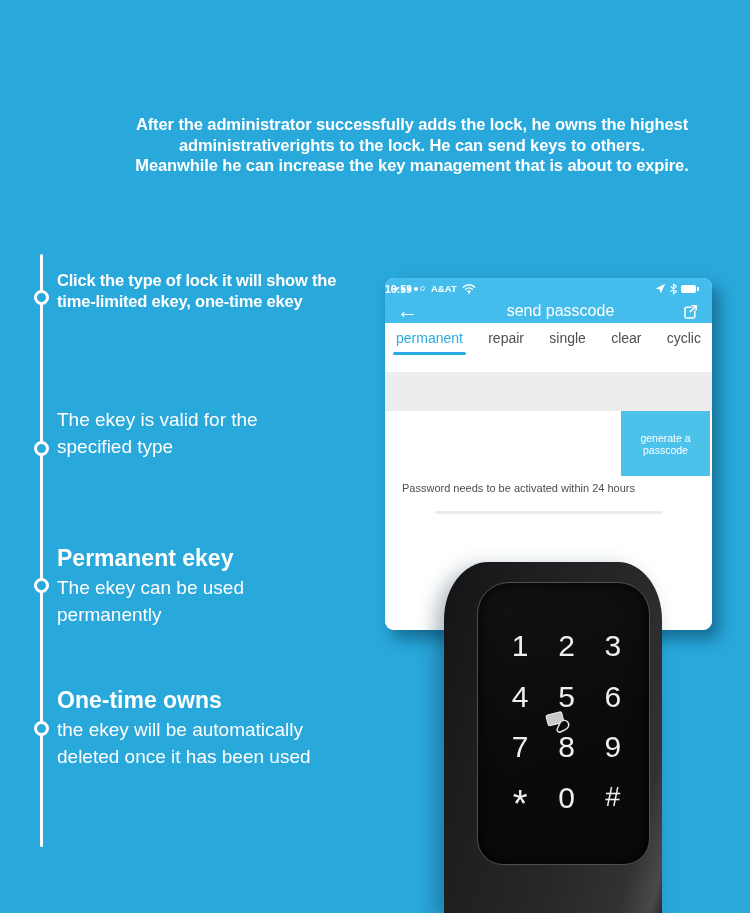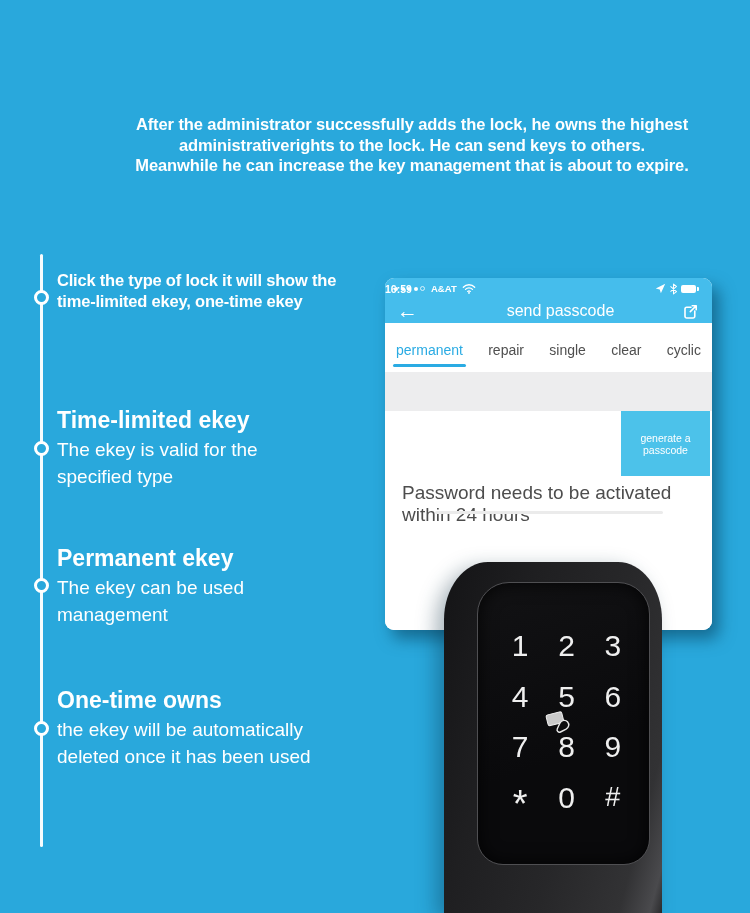--- a/index.html
+++ b/index.html
@@ -38,31 +38,31 @@
   .ph-time{position:absolute;left:0;right:12px;text-align:left;font-size:10.5px;font-weight:600;}
   .st-right{margin-left:auto;display:flex;align-items:center;gap:3px;position:relative;z-index:1;}
   .battery{width:15px;height:8px;background:#fff;border-radius:2px;position:relative;}
   .battery::after{content:"";position:absolute;right:-3px;top:2px;width:2px;height:4px;background:#fff;border-radius:0 1px 1px 0;}
   .ph-nav{height:28px;display:flex;align-items:center;padding:0 12px;position:relative;}
   .back-btn{font-size:21px;line-height:20px;cursor:pointer;}
   .nav-title{position:absolute;left:0;right:16px;text-align:center;font-size:16px;font-weight:400;margin-left:40px;}
   .share-btn{margin-left:auto;position:relative;z-index:1;cursor:pointer;display:flex;}
 
   .ph-tabs{height:49px;background:#fff;display:flex;align-items:flex-end;
-           justify-content:space-between;padding:4px 11px;box-sizing:border-box;}
+           justify-content:space-between;padding:16px 11px;box-sizing:border-box;}
   .tab{position:relative;font-size:14px;color:#4f4f4f;padding-bottom:10px;cursor:pointer;}
   .tab.active{color:#2aabe3;}
   .tab.active::after{content:"";position:absolute;left:-3px;right:-3px;bottom:1px;height:3px;
                      background:#2aabe3;border-radius:2px;}
   .ph-gray{height:39px;background:#ededee;}
   .ph-content{position:relative;height:219px;background:#fff;}
   .gen-btn{position:absolute;top:0;right:2px;width:89px;height:65px;background:#4cc2ea;
            color:#fff;font-size:10.5px;display:flex;align-items:center;justify-content:center;
            text-align:center;padding:0 5px;box-sizing:border-box;cursor:pointer;}
-  .ph-note{position:absolute;top:71px;left:17px;font-size:19px;color:#4d4d4d;}
+  .ph-note{position:absolute;top:71px;left:17px;font-size:11px;color:#4d4d4d;}
   .ph-divider{position:absolute;top:100px;left:50%;transform:translateX(-50%);
               width:228px;height:3px;background:#ebebeb;border-radius:2px;}
 
   
   .lock{position:absolute;left:444px;top:562px;width:218px;height:351px;z-index:3;
         filter:drop-shadow(-8px 6px 10px rgba(5,40,60,.35));}
   .lock-body{position:absolute;inset:0;border-radius:44px 44px 0 0 / 58px 58px 0 0;
              background:linear-gradient(105deg,#141416 0%,#1f1f21 30%,#272729 60%,#323234 86%,#4a4a4d 96%,#2a2a2c 100%);}
   .lock-panel{position:absolute;left:33px;top:20px;width:171px;height:281px;
               border:1px solid #4f4f52;border-radius:32px 32px 26px 26px;
@@ -92,32 +92,31 @@
   <div class="tl-ring ring-1"></div>
   <div class="tl-ring ring-2"></div>
   <div class="tl-ring ring-3"></div>
 
   <div class="tl-block blk-0 tl-bold-lines">
     <div>Click the type of lock it will show the</div>
     <div>time-limited ekey, one-time ekey</div>
   </div>
 
   <div class="tl-block blk-1">
-    <div class="tl-heading">Time-limited ekey</div>
     <div class="tl-body">
       <div>The ekey is valid for the</div>
       <div>specified type</div>
     </div>
   </div>
 
   <div class="tl-block blk-2">
     <div class="tl-heading">Permanent ekey</div>
     <div class="tl-body">
       <div>The ekey can be used</div>
-      <div>management</div>
+      <div>permanently</div>
     </div>
   </div>
 
   <div class="tl-block blk-3">
     <div class="tl-heading">One-time owns</div>
     <div class="tl-body">
       <div>the ekey will be automatically</div>
       <div>deleted once it has been used</div>
     </div>
   </div>

